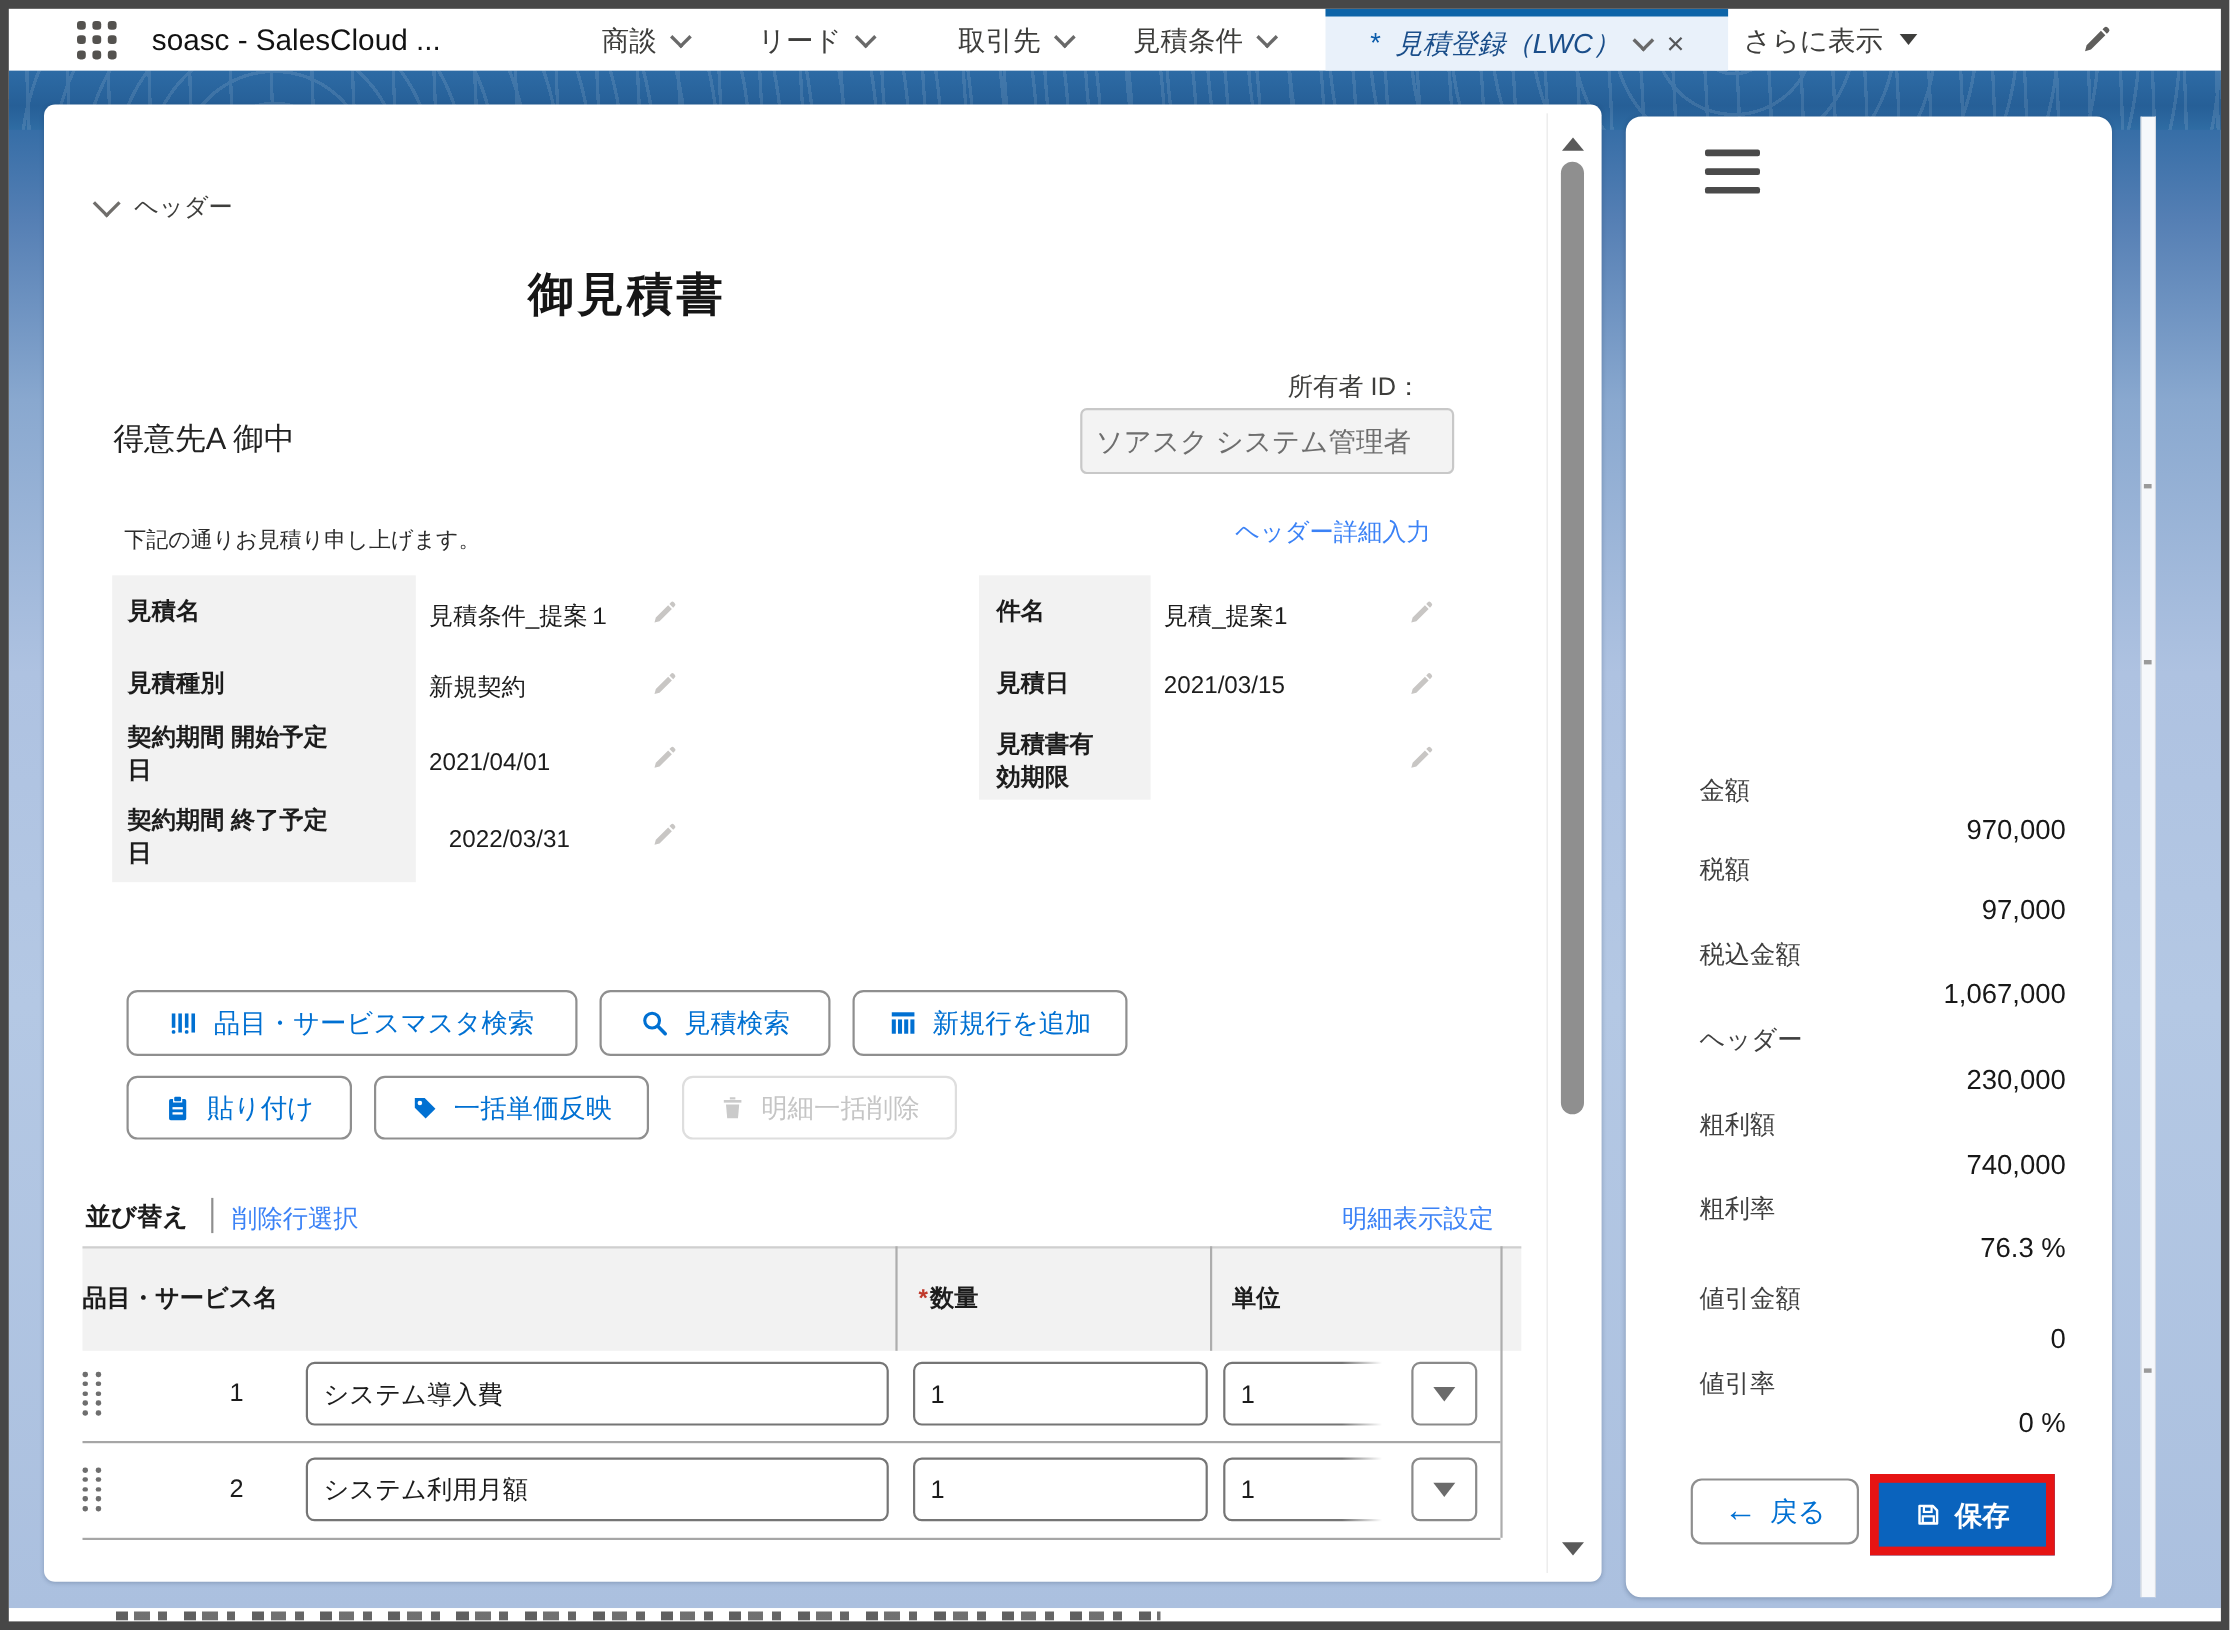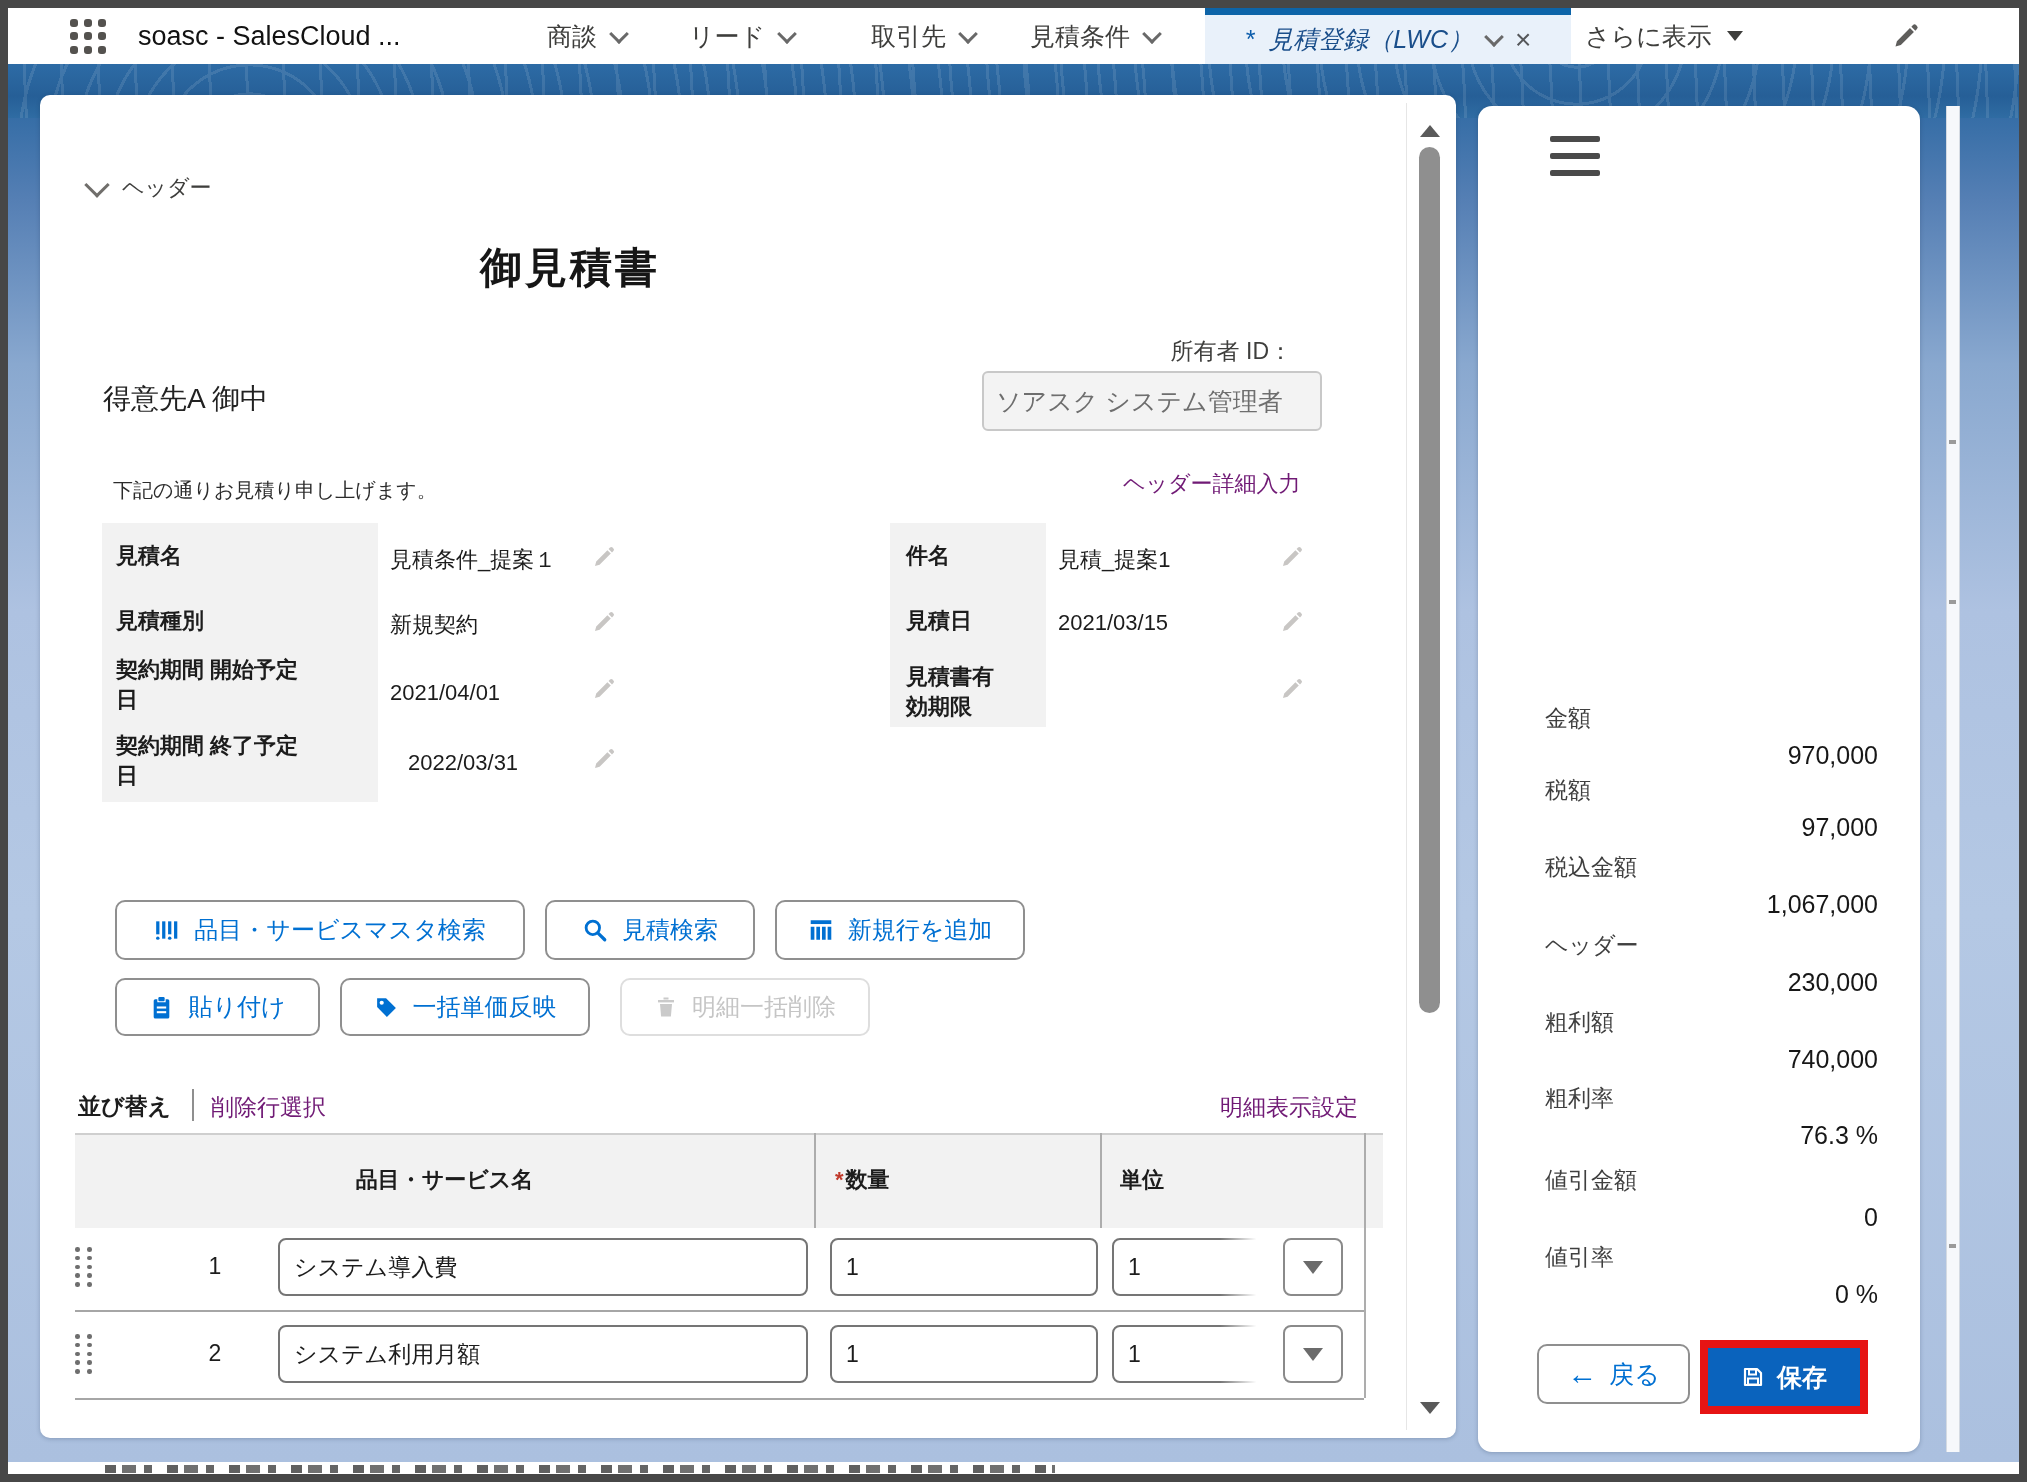--- a/index.html
+++ b/index.html
@@ -43,21 +43,21 @@
   .abs{position:absolute;}
   .toggle-row{display:flex;align-items:center;gap:16px;font-size:22px;color:#3e3e3c;}
   .chev-lg{width:15px;height:15px;border-left:3px solid #706e6b;border-bottom:3px solid #706e6b;
         transform:rotate(-45deg);margin-top:-7px;}
   .doc-title{font-size:42px;font-weight:600;letter-spacing:3px;color:#161616;text-align:center;}
   .owner-label{font-size:23px;color:#3e3e3c;}
   .owner-input{background:#f3f3f3;border:2px solid #c8c8c8;border-radius:6px;color:#6e6e6e;
         font-size:25px;padding:0 12px;box-sizing:border-box;font-family:inherit;}
   .customer{font-size:28px;color:#222;}
   .greeting{font-size:20px;color:#2b2b2b;}
-  .link{color:#701a75;font-size:22px;cursor:pointer;}
+  .link{color:#3b82f6;font-size:22px;cursor:pointer;}
   .grycol{background:#f2f2f2;}
   .flabel{font-weight:700;font-size:22px;color:#1c1c1c;line-height:30px;}
   .fvalue{font-size:22px;color:#1c1c1c;}
   .pencil{width:24px;height:24px;}
 
   .btn{position:absolute;display:flex;align-items:center;justify-content:center;gap:14px;background:#fff;
        border:2px solid #8f8f8f;border-radius:10px;font-size:24px;color:#0070d2;box-sizing:border-box;cursor:pointer;}
   .btn.disabled{border-color:#dedede;color:#c5c5c5;cursor:default;}
   .btn svg{flex:0 0 auto;}
 
@@ -307,21 +307,21 @@
       </svg>
       <span>明細一括削除</span>
     </div>
 
     <div class="abs sort-label" style="left:38px;top:996px;">並び替え</div>
     <div class="abs vdiv" style="left:152px;top:994px;height:32px;"></div>
     <div class="abs link" style="left:171px;top:997px;font-size:23px;">削除行選択</div>
     <div class="abs link" style="left:1180px;top:997px;font-size:23px;">明細表示設定</div>
 
     <div class="abs tbl-header" style="left:35px;top:1038px;width:1308px;height:95px;"></div>
-    <div class="abs th-text" style="left:35px;top:1070px;width:739px;text-align:center;">品目・サービス名</div>
+    <div class="abs th-text" style="left:35px;top:1070px;width:739px;">品目・サービス名</div>
     <div class="abs th-text" style="left:795px;top:1070px;">
       <span class="req">*</span><span>数量</span>
     </div>
     <div class="abs th-text" style="left:1080px;top:1070px;">単位</div>
     <div class="abs col-line" style="left:774px;top:1038px;height:95px;"></div>
     <div class="abs col-line" style="left:1060px;top:1038px;height:95px;"></div>
     <div class="abs col-line" style="left:1324px;top:1038px;height:265px;"></div>
 
     <div class="abs drag-handle" style="left:35px;top:1152px;">
       <i></i>

